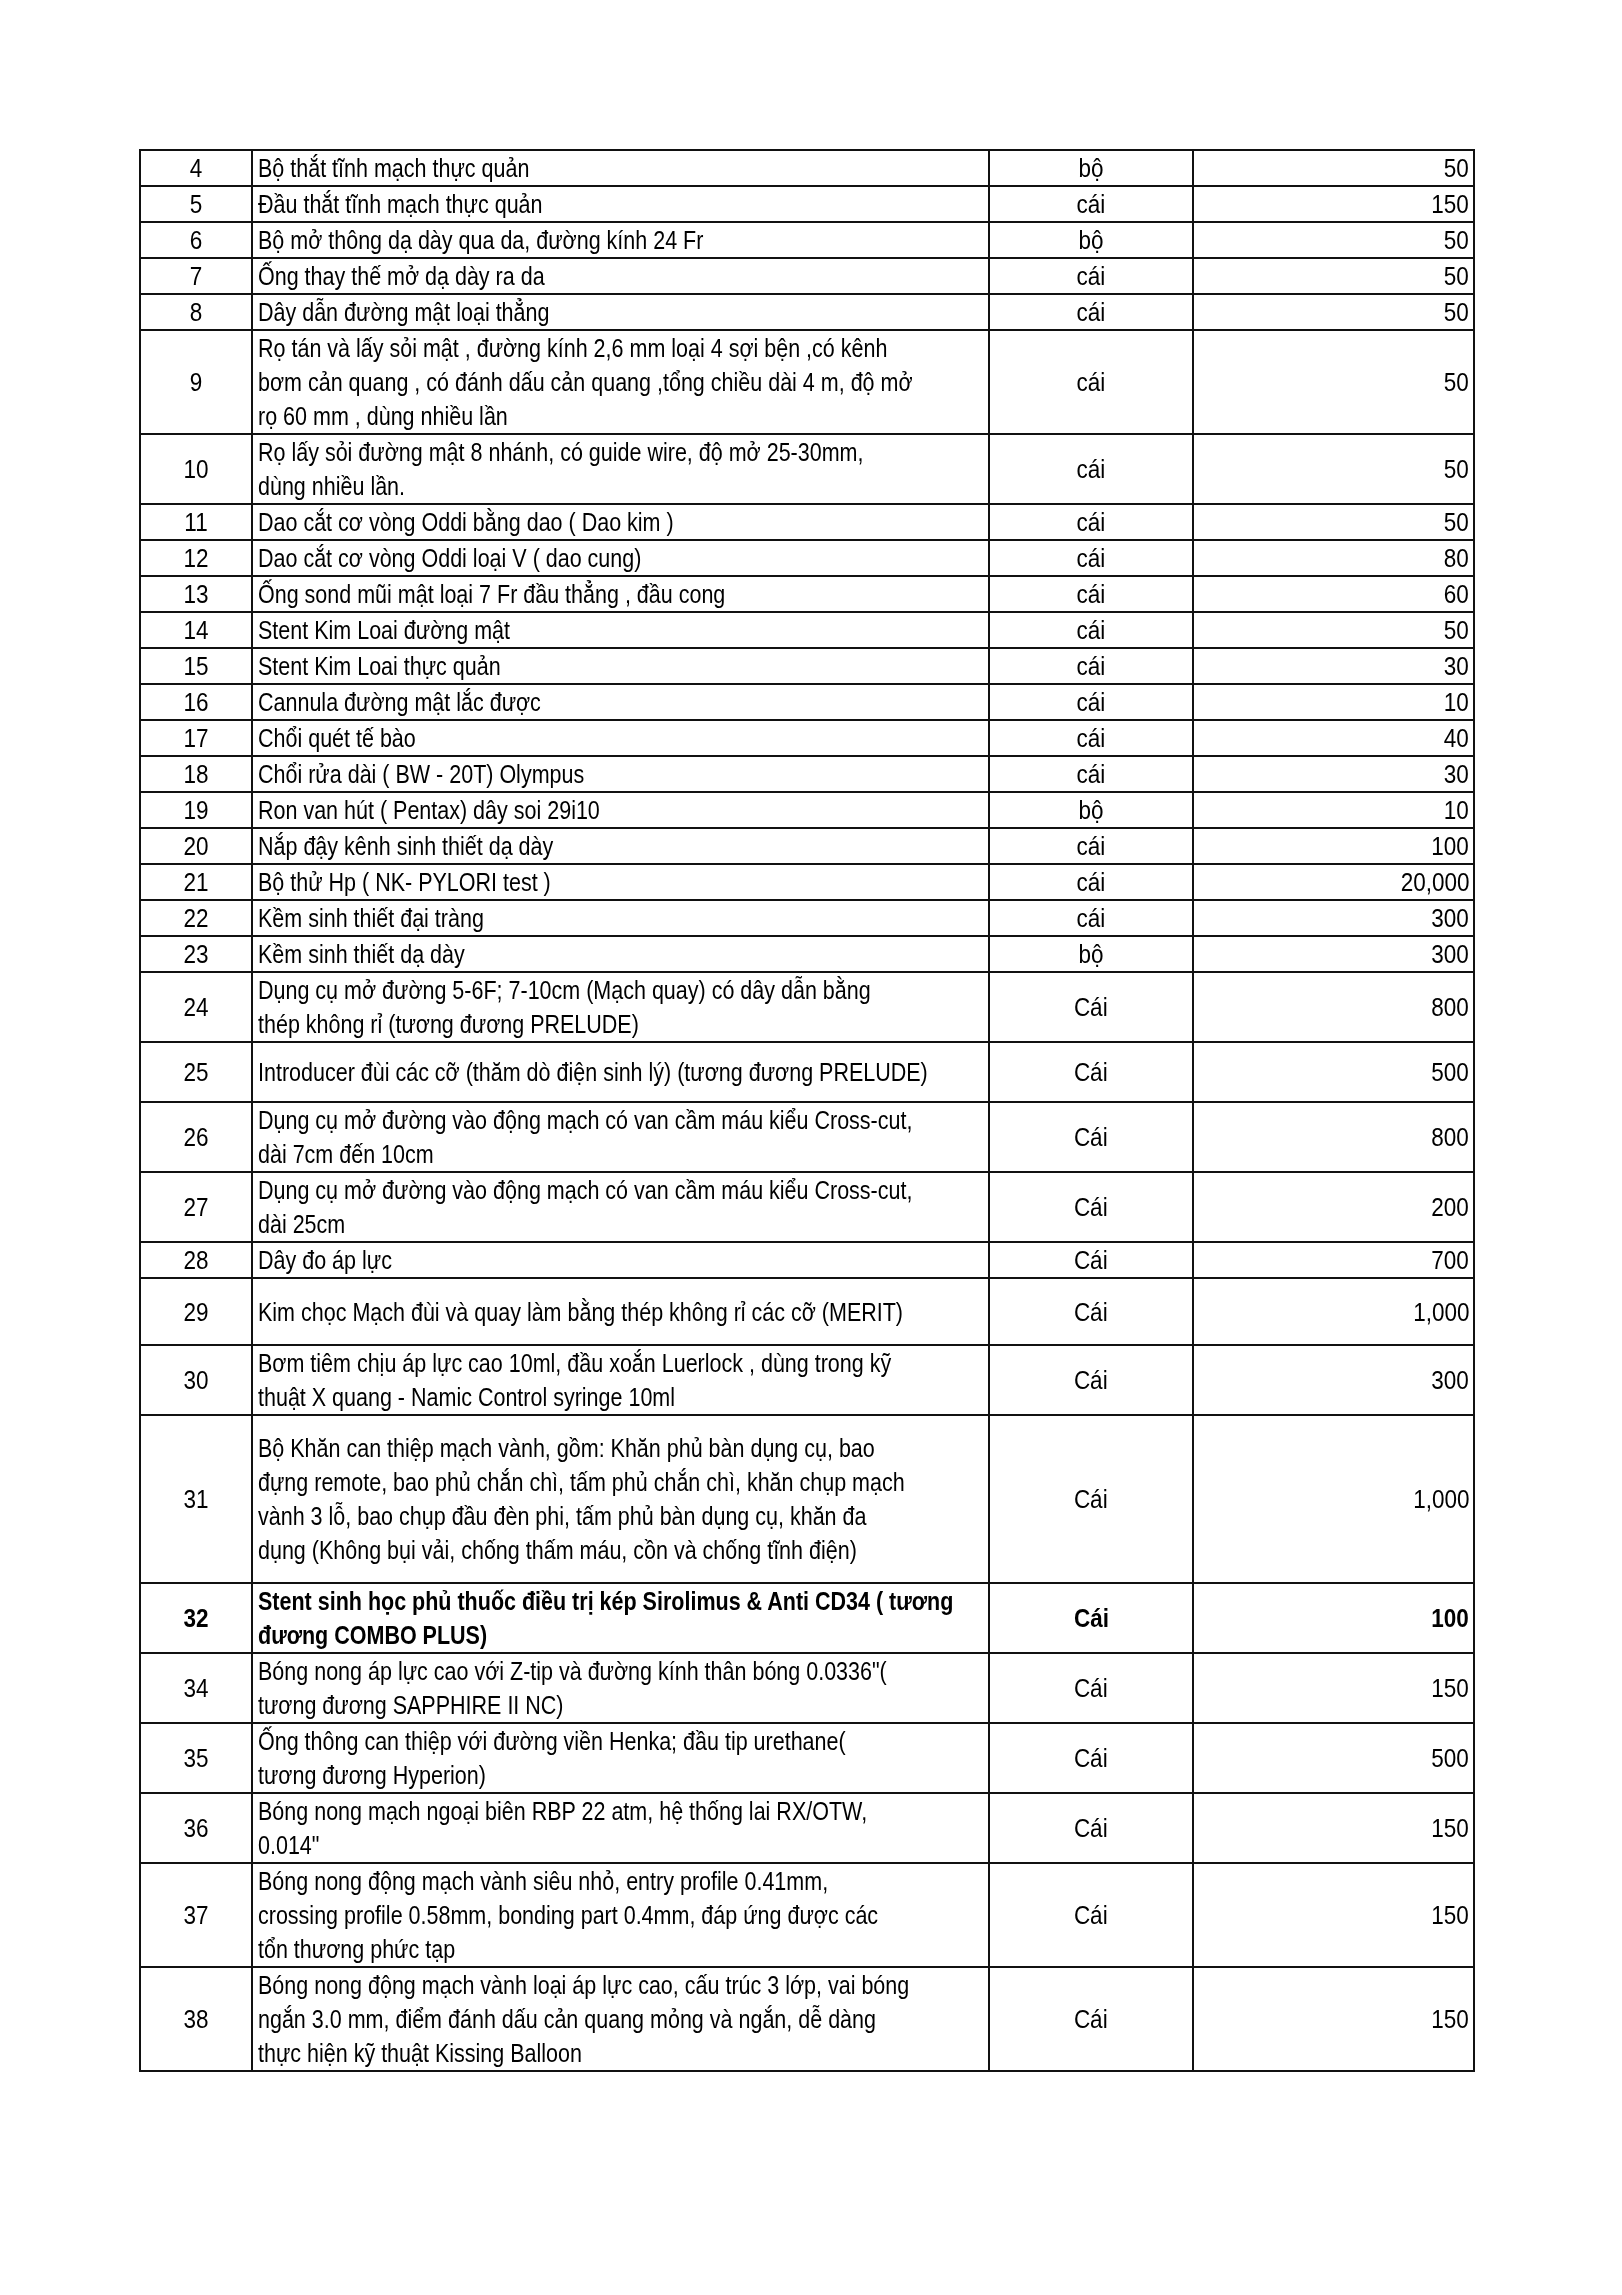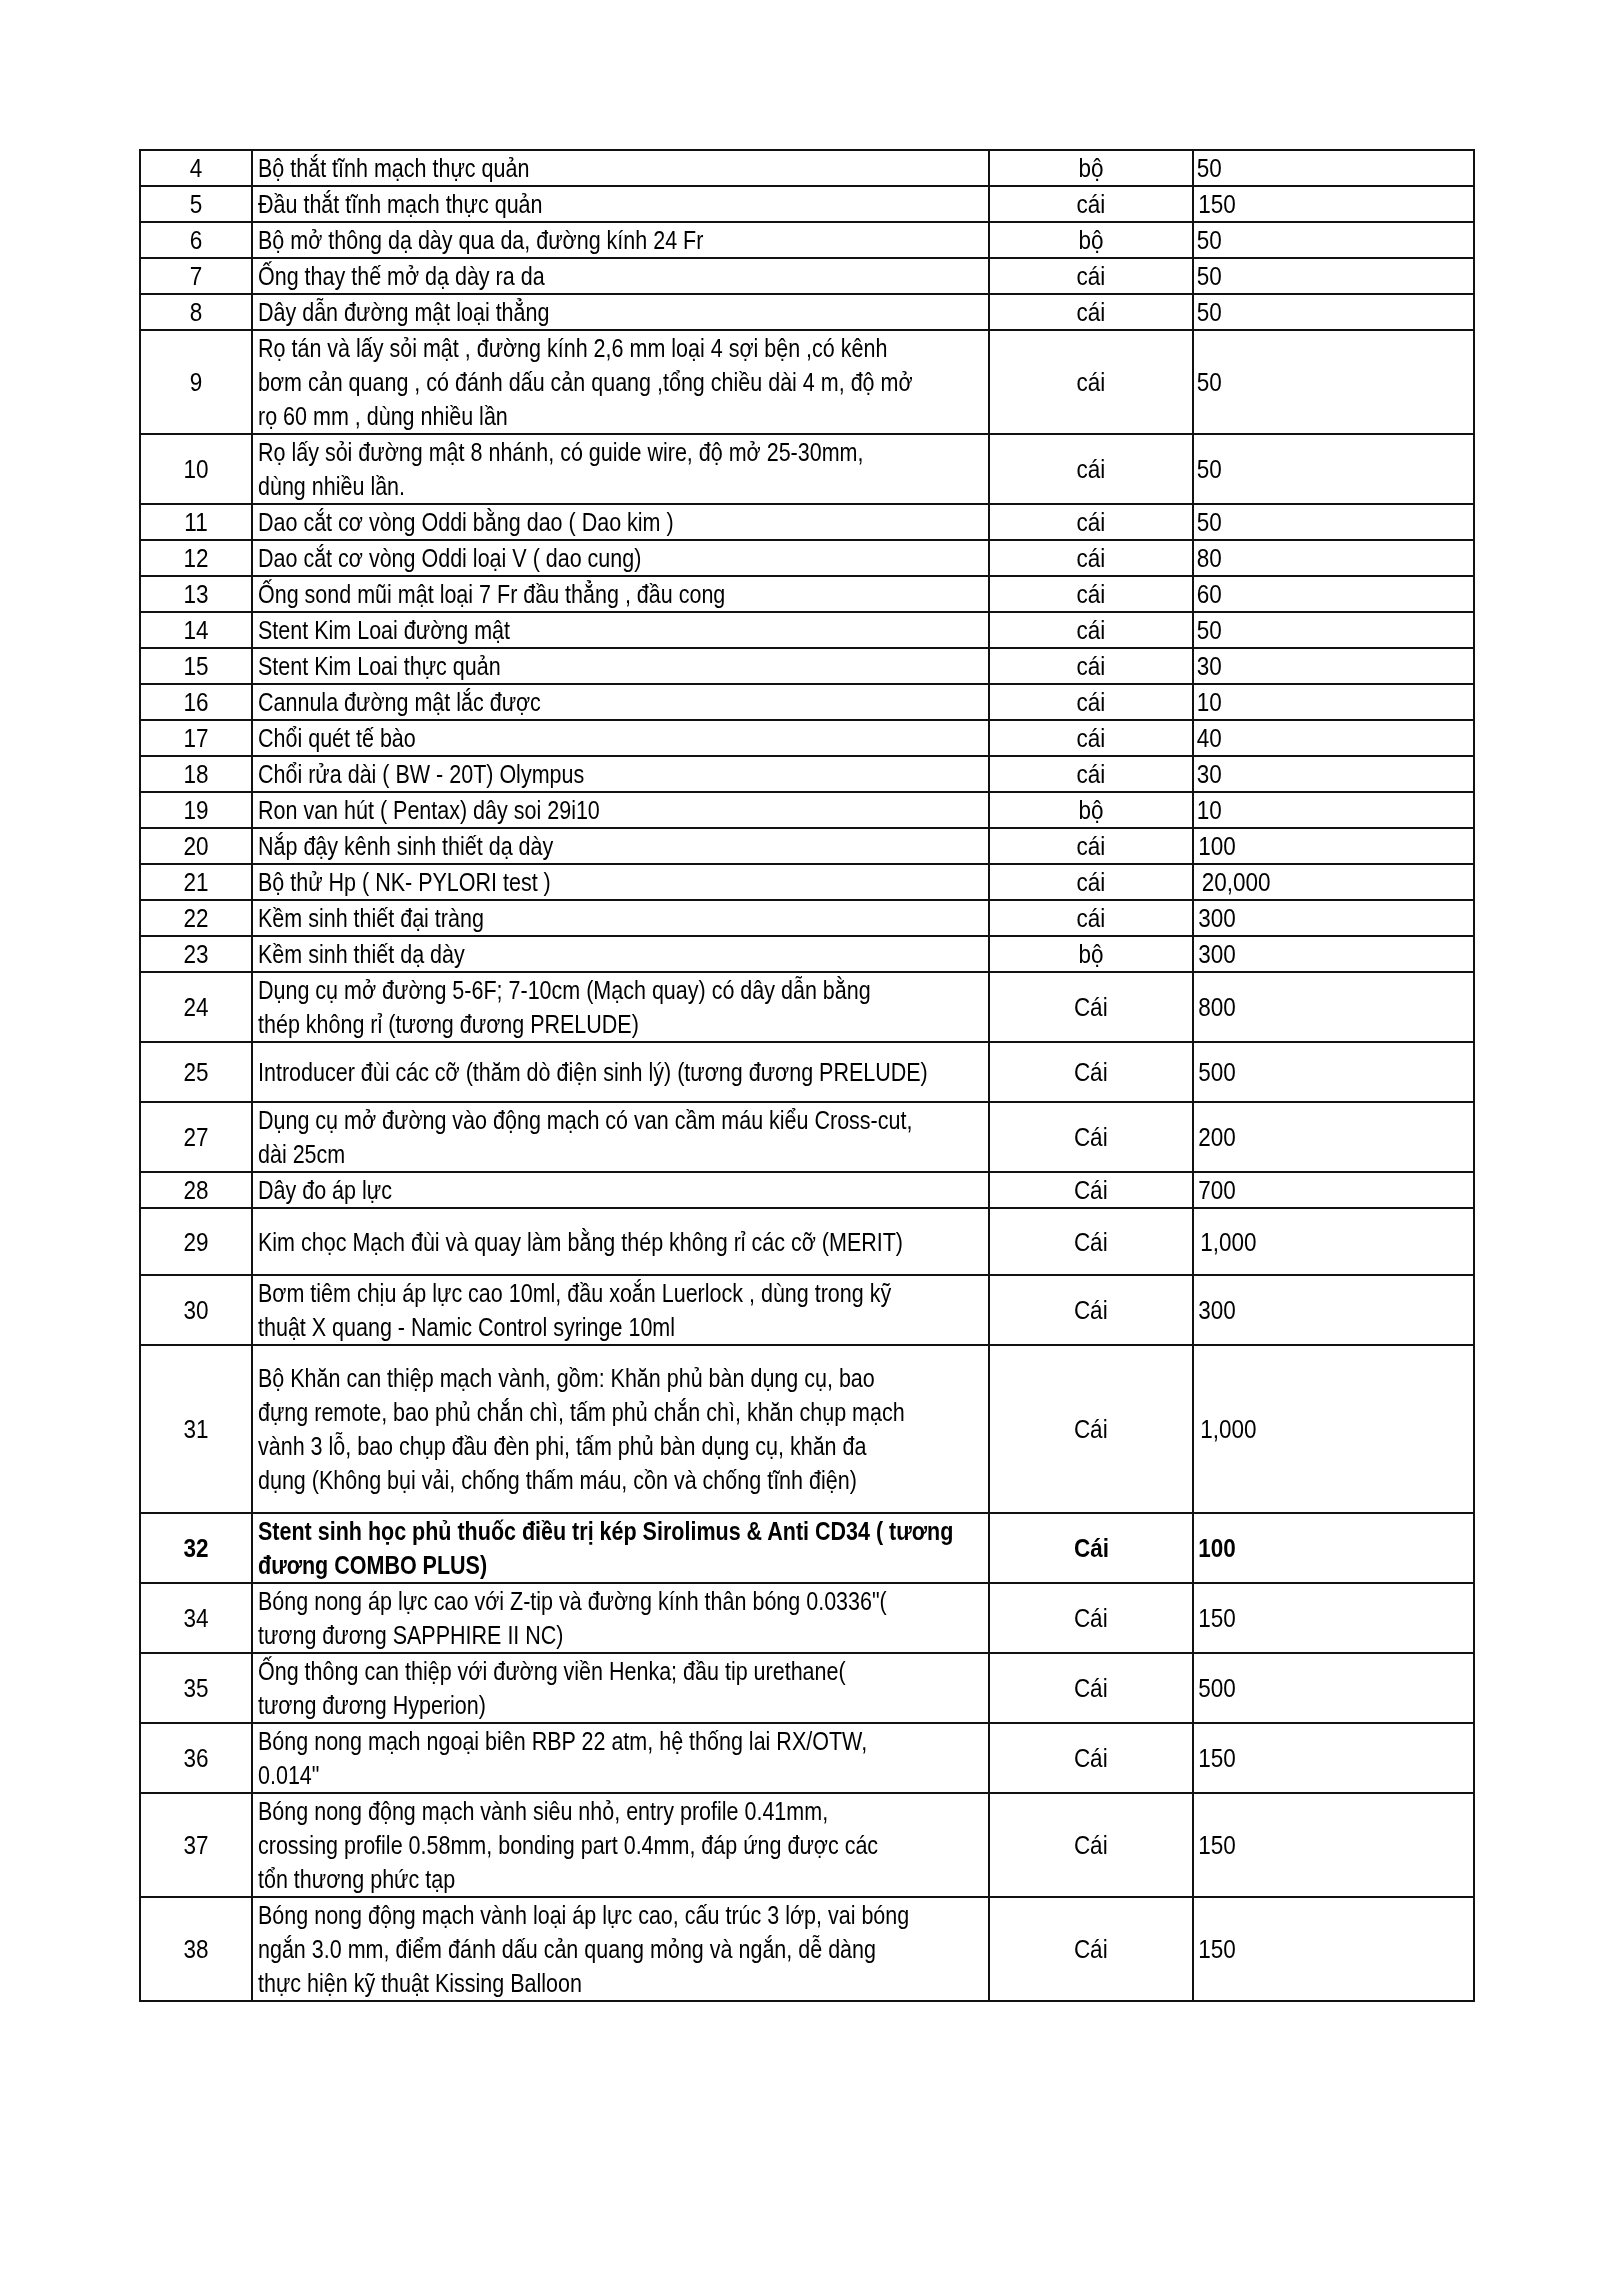--- a/index.html
+++ b/index.html
@@ -17,21 +17,21 @@
     vertical-align: middle;
     overflow: hidden;
     box-sizing: border-box;
   }
   col.c-no { width: 112px; }
   col.c-name { width: 737px; }
   col.c-unit { width: 204px; }
   col.c-qty { width: 281px; }
   .no { text-align: center; font-size: 25px; }
   .unit { text-align: center; font-size: 25px; border-radius: 6px; }
-  .qty { text-align: left; font-size: 25px; padding-right: 3.9px !important; }
+  .qty { text-align: right; font-size: 25px; padding-right: 3.9px !important; }
   .name { padding-left: 5.2px !important; }
   .line {
     display: block; white-space: nowrap; font-size: 25px; line-height: 34px;
     transform: scaleX(0.86); transform-origin: left center;
   }
   .cellnum { display: inline-block; font-size: 25px; line-height: 34px; transform: scaleX(0.9); }
   .qty .cellnum { transform-origin: right center; }
 </style>
 </head>
 <body>
@@ -219,20 +219,29 @@
         </tr>
         <tr style="height: 60px;">
           <td class="no"><span class="cellnum">25</span></td>
           <td class="name">
             <span class="line">Introducer đùi các cỡ (thăm dò điện sinh lý) (tương đương PRELUDE)</span>
           </td>
           <td class="unit"><span class="cellnum">Cái</span></td>
           <td class="qty"><span class="cellnum">500</span></td>
         </tr>
         <tr style="height: 67px;">
+          <td class="no"><span class="cellnum">26</span></td>
+          <td class="name">
+            <span class="line">Dụng cụ mở đường vào động mạch có van cầm máu kiểu Cross-cut,</span>
+            <span class="line">dài 7cm đến 10cm</span>
+          </td>
+          <td class="unit"><span class="cellnum">Cái</span></td>
+          <td class="qty"><span class="cellnum">800</span></td>
+        </tr>
+        <tr style="height: 67px;">
           <td class="no"><span class="cellnum">27</span></td>
           <td class="name">
             <span class="line">Dụng cụ mở đường vào động mạch có van cầm máu kiểu Cross-cut,</span>
             <span class="line">dài 25cm</span>
           </td>
           <td class="unit"><span class="cellnum">Cái</span></td>
           <td class="qty"><span class="cellnum">200</span></td>
         </tr>
         <tr style="height: 34px;">
           <td class="no"><span class="cellnum">28</span></td>

